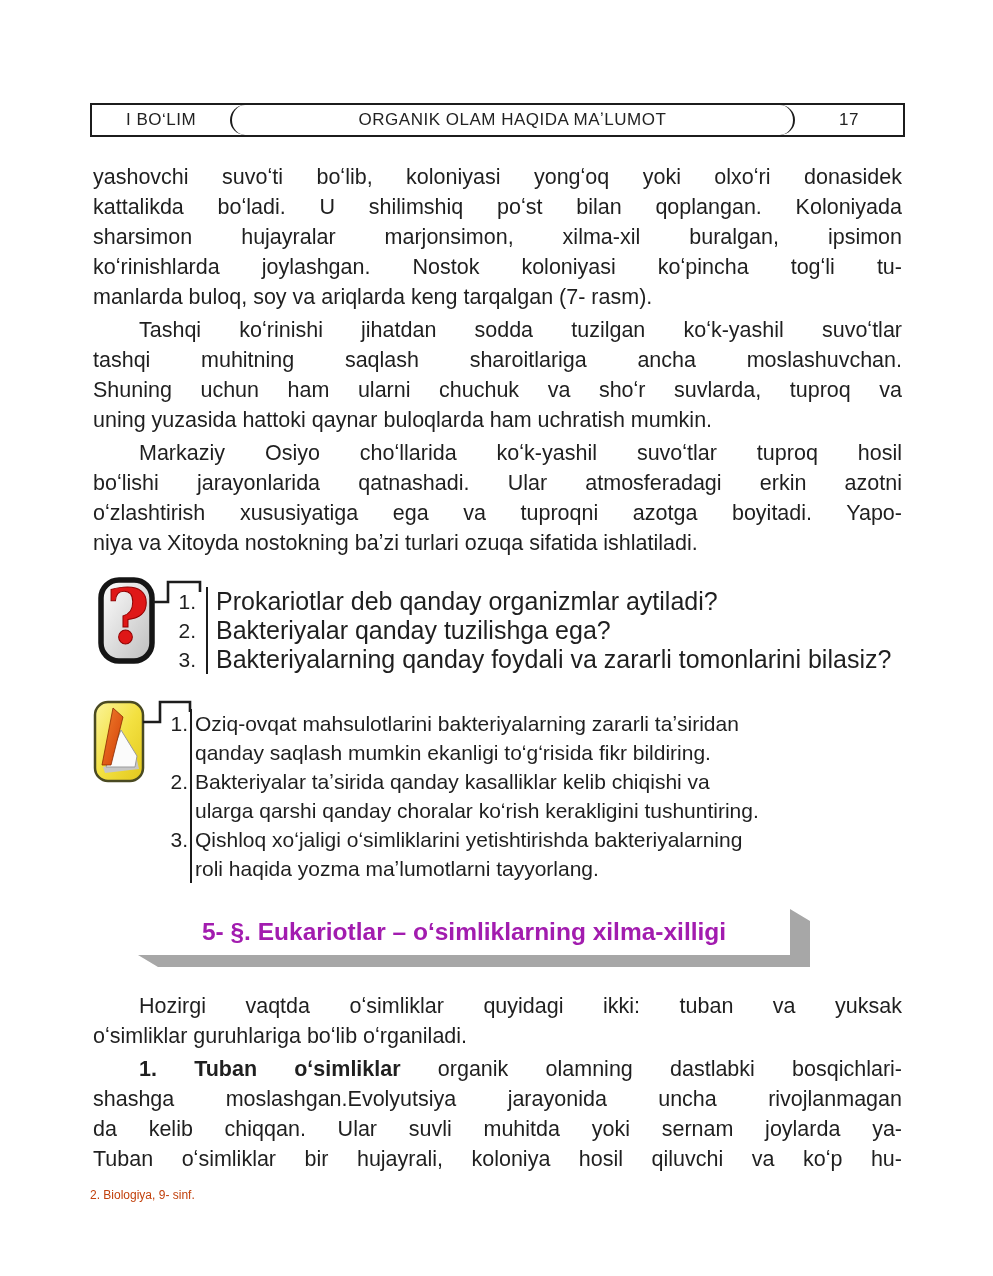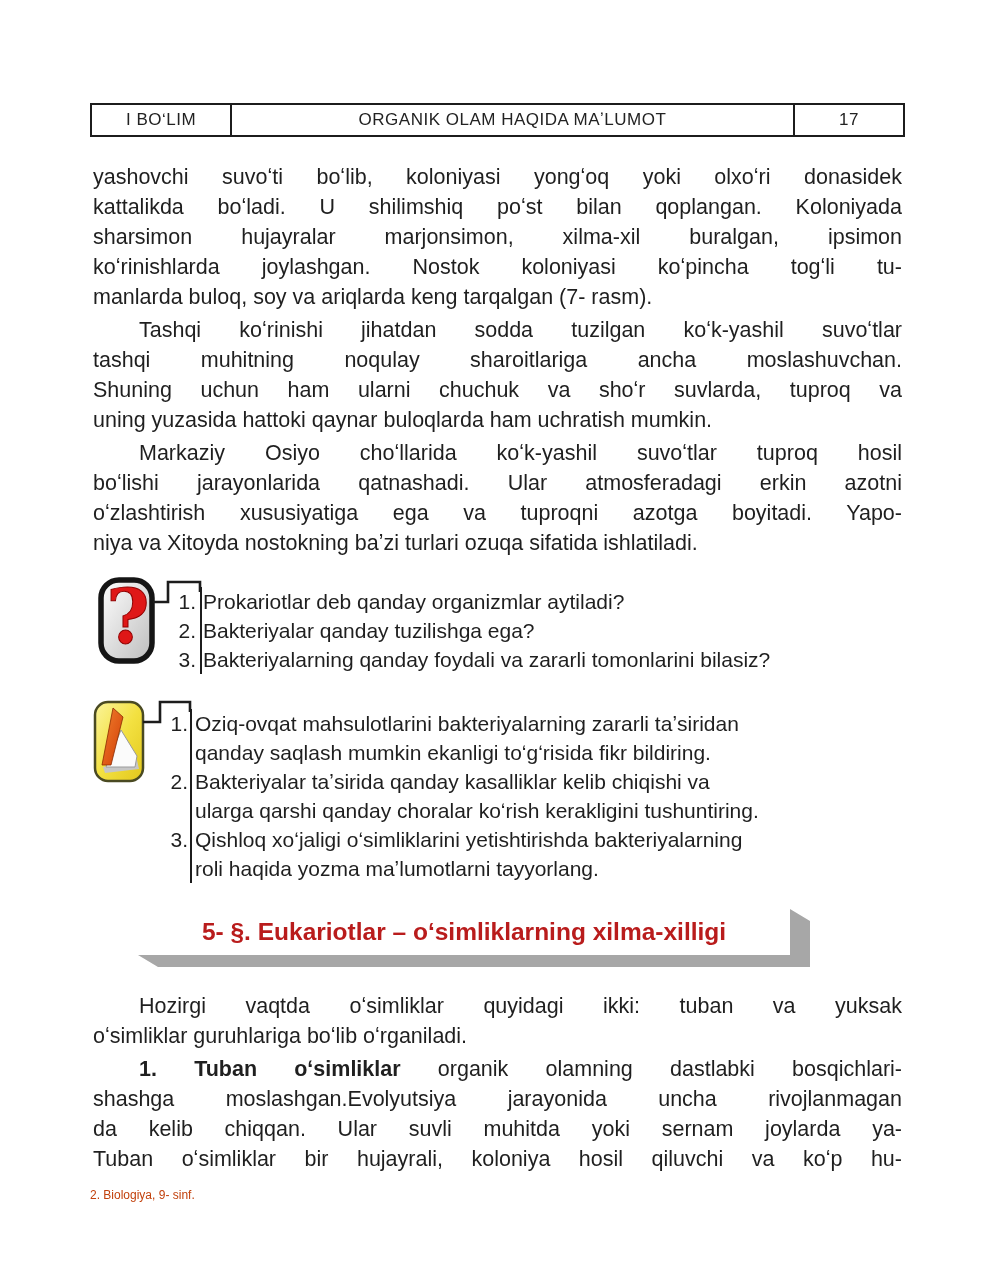--- a/index.html
+++ b/index.html
@@ -17,20 +17,21 @@
   .runhead {
     display:grid;
     grid-template-columns:138px 1fr 108px;
     border:2.5px solid #1c1c1c;
     height:30px;
   }
   .runhead .cell {
     display:flex; align-items:center; justify-content:center;
     font-size:17px; letter-spacing:.5px; color:#222;
     white-space:nowrap;
+    border-radius:15px;
   }
   .runhead .cell.mid { border-left:2.5px solid #1c1c1c; border-right:2.5px solid #1c1c1c; }
 
   
   .para { margin:3px; }
   .para.first { margin-top:25px; }
   .tline {
     font-size:21.5px; line-height:30px; height:30px;
     text-align:justify; text-align-last:justify;
     white-space:normal;
@@ -45,22 +46,22 @@
   .conn { position:absolute; }
   .q-badge { left:8px; top:2px; }
   .t-badge { left:3px; top:3px; }
 
   .qa-list { margin-left:82px; }
   .qa-row { display:grid; grid-template-columns:24px 1fr; }
   .qa-num {
     text-align:right; font-size:21px; line-height:29px; height:29px; color:#1f1f1f;
   }
   .qa-text {
-    margin-left:4px; border-left:2.6px solid #1c1c1c; padding-left:1px;
-    font-size:21px; line-height:29px; height:29px; white-space:nowrap;
+    margin-left:10px; border-left:2.6px solid #1c1c1c; padding-left:8px;
+    font-size:25px; line-height:29px; height:29px; white-space:nowrap;
   }
 
   .task-list { margin-left:78px; }
   .task-row { display:grid; grid-template-columns:20px 1fr; }
   .task-num { text-align:right; font-size:21px; line-height:29px; height:29px; }
   .task-text {
     margin-left:2px; border-left:2.6px solid #1c1c1c; padding-left:3px;
     font-size:21px; line-height:29px; height:29px; white-space:nowrap;
   }
 
@@ -75,21 +76,21 @@
       100% 100%,
       20px 100%,
       0 calc(100% - 12px),
       calc(100% - 20px) calc(100% - 12px)
     );
   }
   .heading-box {
     position:absolute; left:0; top:0; width:652px; height:46px;
     background:#ffffff;
     display:flex; align-items:center; justify-content:center;
-    font-size:24.5px; font-weight:bold; color:#b91c1c;
+    font-size:24.5px; font-weight:bold; color:#a21caf;
     white-space:nowrap;
   }
 
   .footer-note { margin-top:14px; font-size:12px; color:#c2410c; }
 </style>
 </head>
 <body>
 
 <div class="page">
 
@@ -102,21 +103,21 @@
   <div class="para first">
     <div class="tline">yashovchi suvoʻti boʻlib, koloniyasi yongʻoq yoki olxoʻri donasidek</div>
     <div class="tline">kattalikda boʻladi. U shilimshiq poʻst bilan qoplangan. Koloniyada</div>
     <div class="tline">sharsimon hujayralar marjonsimon, xilma-xil buralgan, ipsimon</div>
     <div class="tline">koʻrinishlarda joylashgan. Nostok koloniyasi koʻpincha togʻli tu-</div>
     <div class="tline last">manlarda buloq, soy va ariqlarda keng tarqalgan (7- rasm).</div>
   </div>
 
   <div class="para">
     <div class="tline ind">Tashqi koʻrinishi jihatdan sodda tuzilgan koʻk-yashil suvoʻtlar</div>
-    <div class="tline">tashqi muhitning noqulay sharoitlariga ancha moslashuvchan.</div>
+    <div class="tline">tashqi muhitning saqlash sharoitlariga ancha moslashuvchan.</div>
     <div class="tline">Shuning uchun ham ularni chuchuk va shoʻr suvlarda, tuproq va</div>
     <div class="tline last">uning yuzasida hattoki qaynar buloqlarda ham uchratish mumkin.</div>
   </div>
 
   <div class="para">
     <div class="tline ind">Markaziy Osiyo choʻllarida koʻk-yashil suvoʻtlar tuproq hosil</div>
     <div class="tline">boʻlishi jarayonlarida qatnashadi. Ular atmosferadagi erkin azotni</div>
     <div class="tline">oʻzlashtirish xususiyatiga ega va tuproqni azotga boyitadi. Yapo-</div>
     <div class="tline last">niya va Xitoyda nostokning baʼzi turlari ozuqa sifatida ishlatiladi.</div>
   </div>

